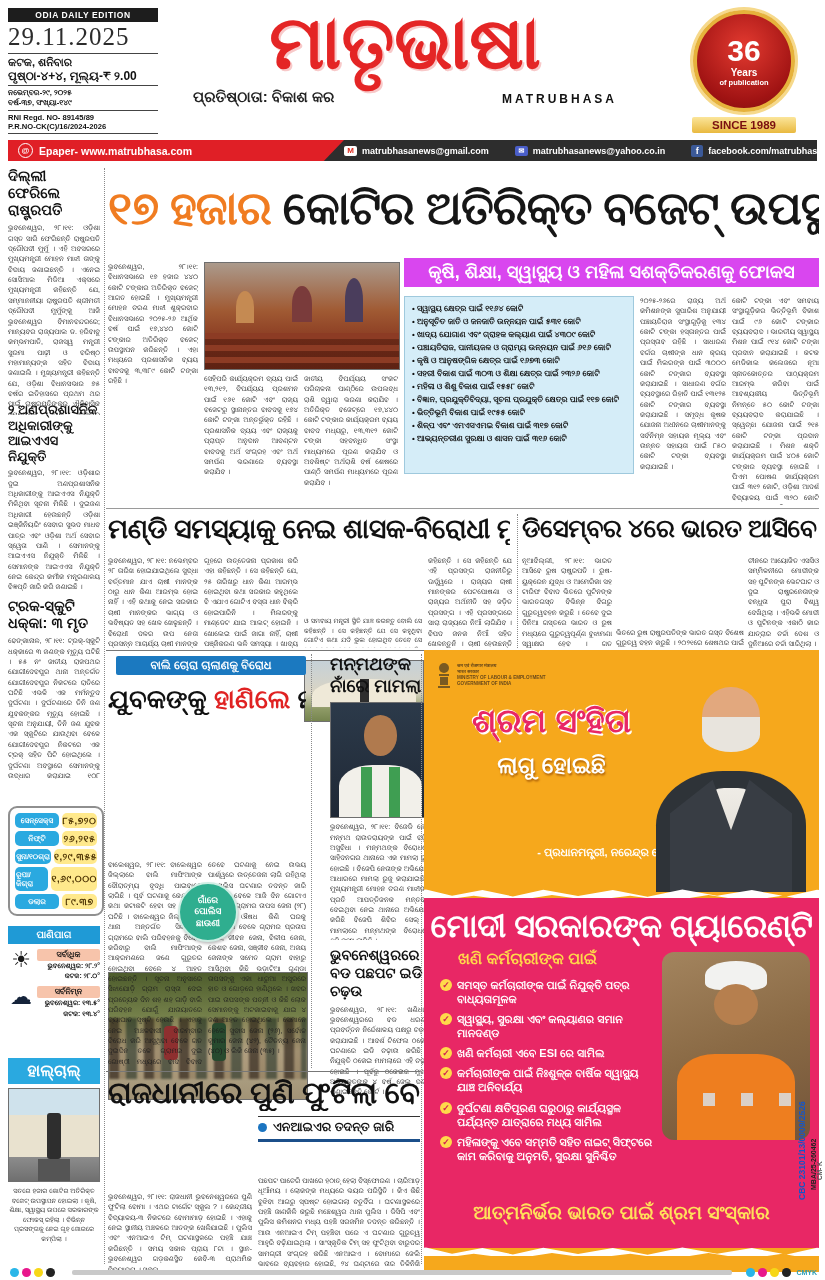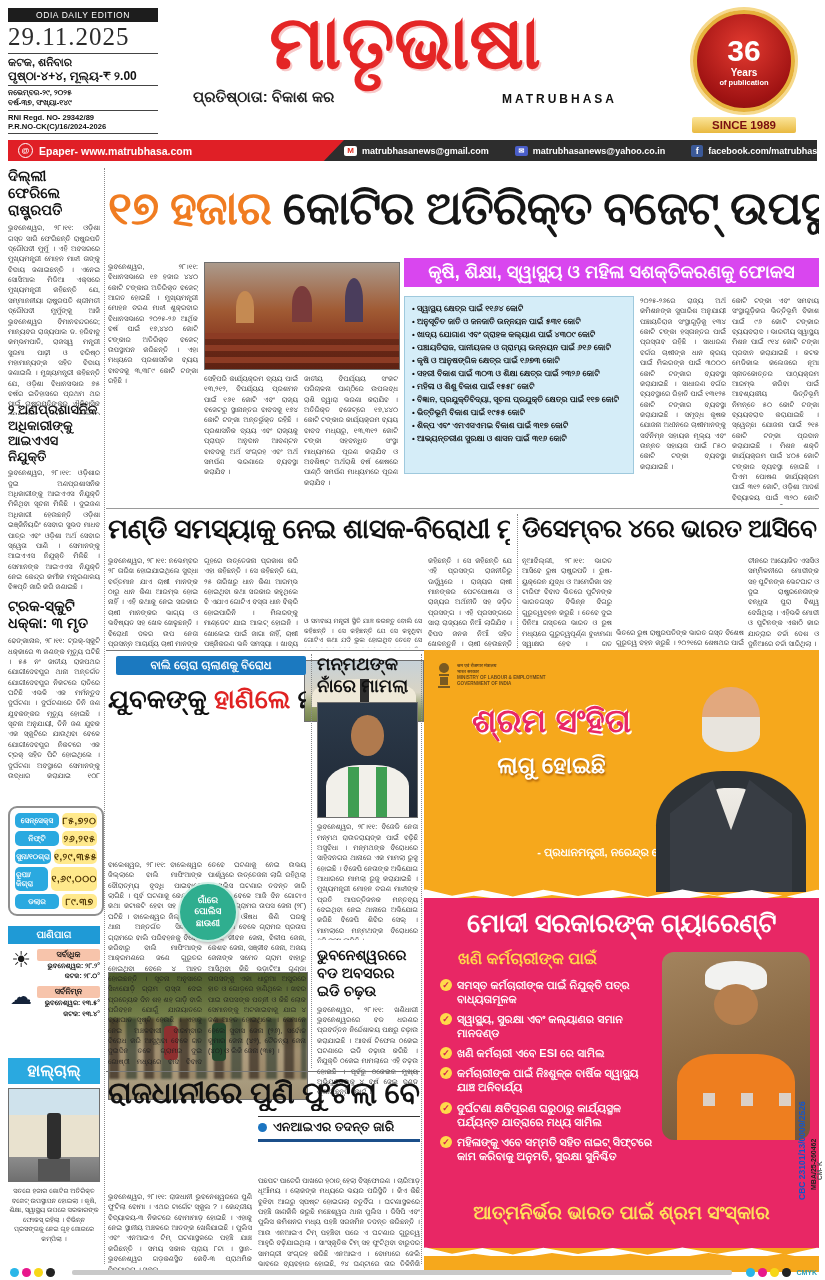--- a/index.html
+++ b/index.html
@@ -2,21 +2,21 @@
 <html><head>
 <meta charset="utf-8">
 <style>
   html,body{margin:0;padding:0;background:#9a9a9a;}
   #paper{position:relative;width:825px;height:1280px;margin:0 auto;background:#fff;
          font-family:"Liberation Sans",sans-serif;color:#111;overflow:hidden;}
   .abs{position:absolute;}
   .jt{font-size:7px;line-height:1.48;text-align:justify;color:#1c1c1c;overflow:hidden;}
   .nowrap{white-space:nowrap;overflow:hidden;}
   
-  .hl-bar{background:#1d1d1d;color:#fff;font-size:8.5px;font-weight:400;text-align:center;
+  .hl-bar{background:#1d1d1d;color:#fff;font-size:8.5px;font-weight:700;text-align:center;
           letter-spacing:.6px;padding:2px 0;}
   .hl-date{font-family:"Liberation Serif",serif;font-size:25px;letter-spacing:1px;color:#2c2c2c;margin:1px 0;}
   .hl-line{border-top:1px solid #444;margin:2px 0;}
   .hl-b1{font-size:11px;font-weight:700;}
   .hl-b2{font-size:12px;font-weight:700;}
   .hl-s{font-size:7.6px;font-weight:700;}
   .masthead-title{color:#e42525;font-weight:800;font-size:74px;line-height:1.0;text-align:center;
                   text-shadow:2px 2px 0 #f8c9c9;}
   .founder{font-size:15px;font-weight:700;color:#222;}
   .latin{font-size:12px;font-weight:700;letter-spacing:3px;color:#111;}
@@ -86,21 +86,21 @@
   .ad{background:#f6a81c;overflow:hidden;}
   .emblem-tx{font-size:4.6px;font-weight:700;color:#6b4a1a;line-height:1.35;}
   .ad-title{color:#e82765;font-weight:800;font-size:33px;text-align:center;
     text-shadow:1.5px 1.5px 0 #fff,-1px -1px 0 #fff;}
   .ad-sub{color:#fff;font-weight:800;font-size:23px;text-align:center;text-shadow:1px 1.5px 2px #b0640a;}
   .ad-quote{color:#fff;font-weight:800;font-size:13.5px;line-height:1.4;}
   .ad-qby{color:#fff;font-weight:700;font-size:11px;text-align:right;}
   .torn{background:#fff;height:14px;width:110%;left:-5%;
     clip-path:polygon(0 40%,5% 10%,11% 55%,18% 15%,25% 60%,32% 12%,40% 58%,48% 14%,56% 62%,64% 10%,72% 55%,80% 15%,88% 60%,95% 12%,100% 45%,100% 70%,94% 95%,87% 55%,79% 92%,70% 50%,61% 95%,52% 55%,43% 90%,34% 50%,25% 92%,16% 55%,8% 90%,0 60%);}
   .ad-pink{background:#e82765;}
-  .ad-g{color:#fff;font-weight:800;font-size:26px;text-align:center;letter-spacing:-0.5px;}
+  .ad-g{color:#fff;font-weight:800;font-size:32px;text-align:center;letter-spacing:-0.5px;}
   .ad-for{color:#ffd94a;font-weight:800;font-size:16px;}
   .chk{width:12px;height:12px;border-radius:50%;background:#ffd94a;color:#d0204f;font-size:9px;font-weight:800;
     display:flex;align-items:center;justify-content:center;flex:none;margin-top:1px;}
   .pt{display:flex;gap:5px;margin-bottom:6px;}
   .pt-tx{color:#fff;font-weight:700;font-size:11px;line-height:1.28;}
   .ad-tag{color:#ffe25a;font-weight:800;font-size:19px;text-align:center;}
   .vtext{writing-mode:vertical-rl;transform:rotate(180deg);font-weight:700;}
   
   .ph{position:relative;overflow:hidden;border:1px solid #6f6f6f;background:#b9ab99;}
   .ph-assembly{background:linear-gradient(180deg,#ab9a8c 0%,#a05a33 45%,#8a3b22 72%,#6e2a18 100%);}
@@ -142,21 +142,21 @@
   <div class="abs" style="left:8px;top:8px;width:150px;">
     <div class="hl-bar">ODIA DAILY EDITION</div>
     <div class="hl-date">29.11.2025</div>
     <div class="hl-line"></div>
     <div class="hl-b1">କଟକ, ଶନିବାର</div>
     <div class="hl-b2">ପୃଷ୍ଠା-୪+୪, ମୂଲ୍ୟ-₹ ୨.00</div>
     <div class="hl-line"></div>
     <div class="hl-s">ନଭେମ୍ବର-୨୯, ୨୦୨୫</div>
     <div class="hl-s">ବର୍ଷ-୩୭, ସଂଖ୍ୟା-୧୪୯</div>
     <div class="hl-line"></div>
-    <div class="hl-s">RNI Regd. NO- 29342/89</div>
+    <div class="hl-s">RNI Regd. NO- 89145/89</div>
     <div class="hl-s">P.R.NO-CK(C)/16/2024-2026</div>
     <div class="hl-line"></div>
   </div>
 
   <div class="abs" style="left:175px;top:6px;width:460px;">
     <div class="masthead-title">ମାତୃଭାଷା</div>
     <div style="display:flex;justify-content:space-between;align-items:flex-end;margin-top:8px;padding:0 18px;">
       <span class="founder">ପ୍ରତିଷ୍ଠାତା: ବିକାଶ କର</span>
       <span class="latin">MATRUB‌HASA</span>
     </div>
@@ -330,30 +330,30 @@
     <span class="people"></span>
     <span class="fig" style="left:28%;top:42%;width:14px;height:34px;background:#8e2f2f;border-radius:4px;"></span>
     <span class="fig" style="left:52%;top:40%;width:14px;height:38px;background:#274a2e;border-radius:4px;"></span>
   </div>
   <div class="abs jt" style="left:108px;top:860px;width:94px;height:206px;">ବାଲେଶ୍ୱର, ୨୮।୧୧: ବାଲେଶ୍ୱର ଜିଲ୍ଲାରେ ବାଲି ମାଫିଆଙ୍କ ଦୌରାତ୍ମ୍ୟ ବୃଦ୍ଧି ପାଇବାରେ ଲାଗିଛି । ପୂର୍ବ ଘଟଣାକୁ କେନ୍ଦ୍ରକରି କଥା କଟାକଟି ହେବା ସହ ଛୁରାଘାତ ଘଟିଛି । ବାଲେଶ୍ୱର ଜିଲ୍ଲା ସିଂଲା ଥାନା ଅନ୍ତର୍ଗତ ସିଝାଯୋଡ଼ି ଗ୍ରାମରେ ବାଲି ପରିବହନକୁ ବିରୋଧ କରିବାରୁ ବାଲି ମାଫିଆଙ୍କ ଆକ୍ରମଣରେ ଜଣେ ଗୁରୁତର ହୋଇଥିବା ବେଳେ ୪ ଆହତ ହୋଇଛନ୍ତି । ସୂଚନା ଅନୁସାରେ ସିଝାଯୋଡ଼ି ଗ୍ରାମ ରାସ୍ତା ଦେଇ ପ୍ରତ୍ୟେକ ଦିନ ଶହ ଶହ ଗାଡ଼ି ବାଲି ପରିବହନ ଯୋଗୁଁ ଯାତାୟାତରେ ବ୍ୟାଘାତ ସୃଷ୍ଟି ହେଉଛି । ଏହାକୁ ନେଇ ଅଞ୍ଚଳବାସୀ ବାରମ୍ବାର ବିରୋଧ କରି ଆସୁଥିବା ବେଳେ ଗତ ଦୁଇଦିନ ତଳେ ଗ୍ରାମର ଦୁଇ ଗୋଷ୍ଠୀ ମଧ୍ୟରେ ବାଦ ବିବାଦ ଯୋଗୁ ପାଞ୍ଚ ଜଣ ଆହତ ହୋଇଥିଲେ ।</div>
   <div class="abs jt" style="left:208px;top:860px;width:98px;height:206px;">ତେବେ ଘଟଣାକୁ ନେଇ ଉଭୟ ପାର୍ଶ୍ୱରେ ଉତ୍ତେଜନା ଲାଗି ରହିଥିଲା । ପୁଲିସ ଘଟଣାର ତଦନ୍ତ ଜାରି ରଖିଥିବା ବେଳେ ଆଜି ଦିନ ଗୋଟାଏ ସମୟରେ ଗ୍ରାମର ତାପସ ଜେନା (୨୮) ବଜାରରୁ ଔଷଧ କିଣି ଘରକୁ ଫେରୁଥିବା ବେଳେ ଗ୍ରାମର ପ୍ରତାପ ଜେନା, ଜୀବନ ଜେନା, ବିଳୀପ ଜେନା, କେଶବ ଜେନା, ସଞ୍ଜୀବ ଜେନା, ଅଜୟ ଜେନାଙ୍କ ସମେତ ଗ୍ରାମ ବାହାରୁ ଆସିଥିବା କିଛି ଭଡ଼ାଟିଆ ଗୁଣ୍ଡା ତାପସଙ୍କୁ ଏକା ଧାରୁଆ ଅସ୍ତ୍ରରେ ହାତ ଓ ଗୋଡ଼ରେ ହାଣିଥିଲେ । ଖବର ପାଇ ତାପସଙ୍କ ପତ୍ନୀ ଓ କିଛି ଲୋକ ସେମାନଙ୍କୁ ଅଟକାଇବାକୁ ଯାଇ ୪ ଜଣ ଆହତ ହୋଇଥିଲେ । ସେମାନେ ହେଲେ ସୁବାସ ଜେନା (୨୬), ସର୍ବୋଚ୍ଚ କୁମାର ଜେନା (୪୨), ଚୈତନ୍ୟ ଜେନା (୪୦) ଓ ଲିକି ଜେନା (୩୫) ।</div>
   <div class="abs gbadge" style="left:178px;top:882px;">ଗାଁରେ ପୋଲିସ ଛାଉଣୀ</div>
 
   <div class="abs sep-dot" style="left:311px;top:654px;height:414px;width:0;"></div>
 
-  <div class="abs" style="left:317px;top:654px;width:101px;">
+  <div class="abs" style="left:330px;top:654px;width:101px;">
     <div class="h19">ମନ୍ମଥଙ୍କ ନାଁରେ ମାମଲା</div>
     <div class="ph ph-port" style="width:99px;height:114px;margin-top:5px;">
       <span class="face" style="left:33%;top:10%;width:34%;height:36%;background:#b07a4e;"></span>
       <span class="shirt"></span>
       <span class="scarf" style="left:30%;"></span>
       <span class="scarf" style="right:30%;"></span>
     </div>
     <div class="jt" style="height:118px;margin-top:4px;">ଭୁବନେଶ୍ୱର, ୨୮।୧୧: ବିଜେଡି ନେତା ମନ୍ମଥ ରାଉତରାୟଙ୍କ ପାଇଁ ବଢ଼ିଛି ଅସୁବିଧା । ମନ୍ମଥଙ୍କ ବିରୋଧରେ ସାହିଦନଗର ଥାନାରେ ଏକ ମାମଲା ରୁଜୁ ହୋଇଛି । ବିଜେପି ନେତାଙ୍କ ଅଭିଯୋଗ ଆଧାରରେ ମାମଲା ରୁଜୁ କରାଯାଇଛି । ମୁଖ୍ୟମନ୍ତ୍ରୀ ମୋହନ ଚରଣ ମାଝୀଙ୍କ ପ୍ରତି ଆପତ୍ତିଜନକ ମନ୍ତବ୍ୟ ଦେଇଥିବା ନେଇ ଥାନାରେ ଅଭିଯୋଗ କରିଛି ବିଜେପି ଶିବିର ସେଲ୍ । ମାମଲାରେ ମନ୍ମଥଙ୍କ ବିରୋଧରେ ୫ଟି ଦଫା ଲାଗିଛି ।</div>
-    <div class="h15" style="margin-top:6px;">ଭୁବନେଶ୍ୱରରେ ବଡ ଅବସରର ଇଡି ଚଢ଼ଉ</div>
+    <div class="h15" style="margin-top:6px;">ଭୁବନେଶ୍ୱରରେ ବଡ ପଛପଟ ଇଡି ଚଢ଼ଉ</div>
     <div class="jt" style="height:110px;margin-top:4px;">ଭୁବନେଶ୍ୱର, ୨୮।୧୧: ଖଣିଧାରୀ ଭୁବନେଶ୍ୱରରେ ବଡ ଧରଣର ପ୍ରବର୍ତ୍ତନ ନିର୍ଦ୍ଦେଶାଳୟ ପକ୍ଷରୁ ଚଢ଼ାଉ କରାଯାଇଛି । ଆଦର୍ଶ ଟିଫେଲ ଠକେଇ ଘଟଣାରେ ଇଡି ଚଢ଼ାଉ କରିଛି । ନିଯୁକ୍ତି ଠକେଇ ମାମଲାରେ ଏହି ଚଢ଼ଉ ହୋଇଛି । ପୂର୍ବରୁ ଠକେଇର ମୁଖ୍ୟ ଅଭିଯୁକ୍ତଙ୍କୁ ୪ ବର୍ଷ ଜେଲ ଦଣ୍ଡ ଶୁଣାଇଛନ୍ତି କୋର୍ଟ ।</div>
   </div>
 
   <div class="abs hline" style="left:106px;top:1071px;width:314px;background:#777;"></div>
 
   <div class="abs h30 nowrap" style="left:108px;top:1076px;width:312px;">ରାଜଧାନୀରେ ପୁଣି ଫୁଟିଲା ବୋମା</div>
 
   <div class="abs" style="left:258px;top:1116px;width:162px;">
     <div style="border-top:1.5px solid #333;"></div>
     <div class="bul-row">

